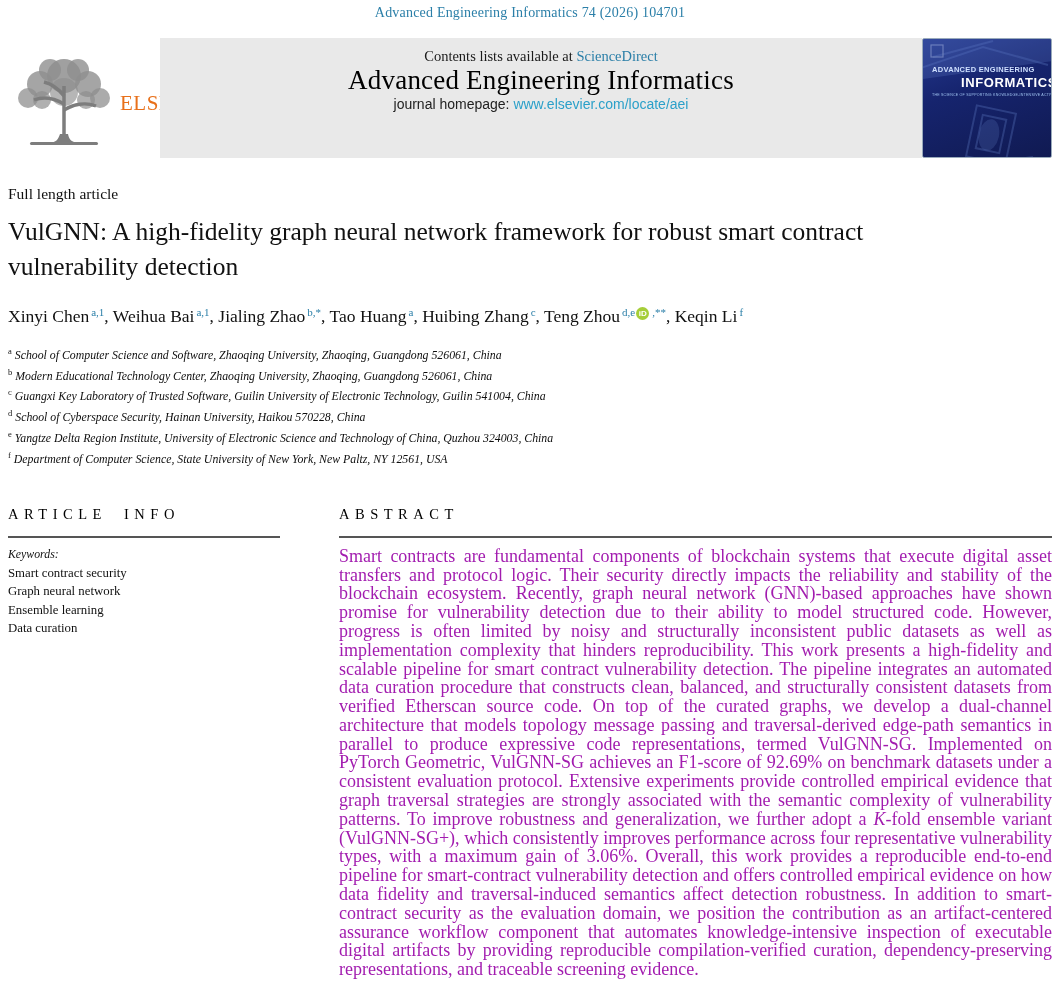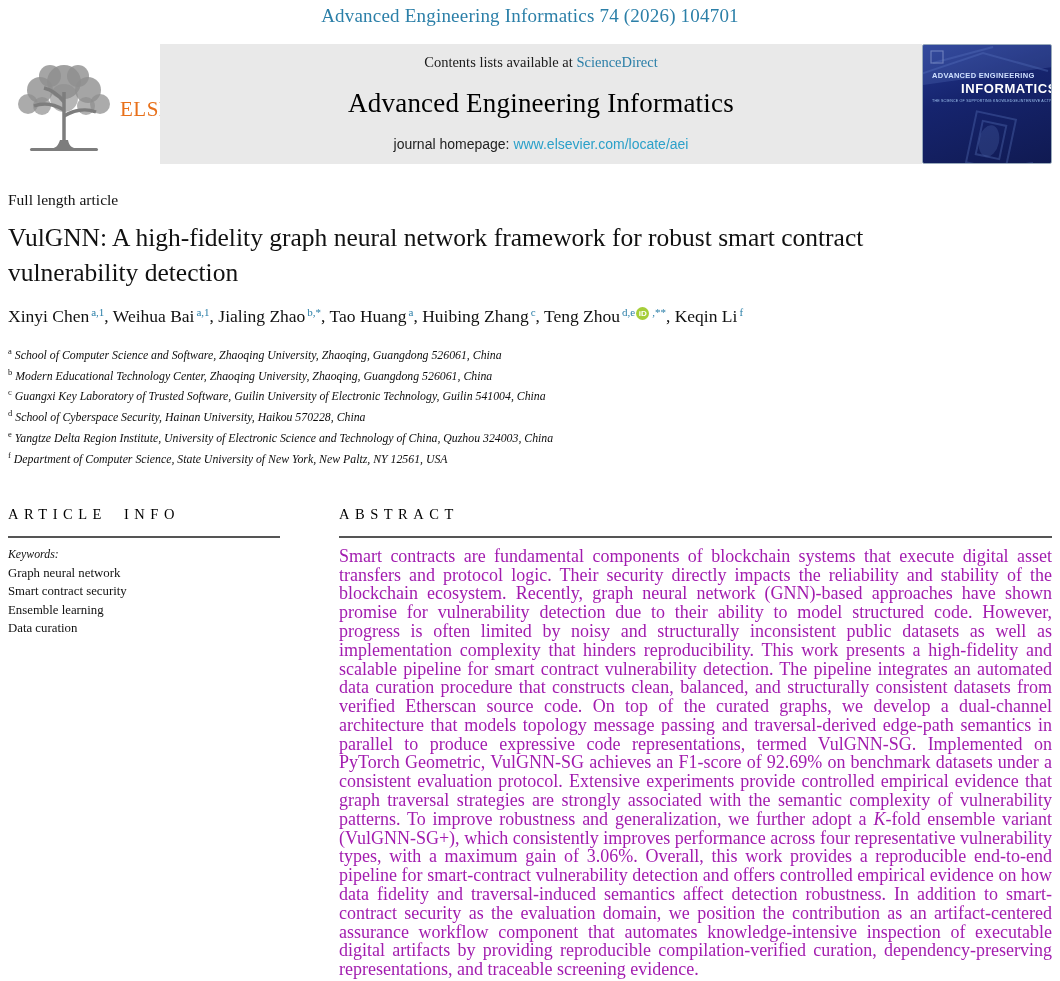--- a/index.html
+++ b/index.html
@@ -4,50 +4,50 @@
 <style>
   * { margin:0; padding:0; box-sizing:border-box; }
   html,body { background:#fff; }
   body {
     width:1060px; height:981px; overflow:hidden;
     font-family:"Liberation Serif", serif; color:#111;
   }
   .page { width:1060px; height:981px; padding:0 8px; position:relative; display:flex; flex-direction:column; }
 
   
-  .citation { text-align:center; margin-top:5px; font-size:19px; color:#2b7fa8; letter-spacing:.2px; }
+  .citation { text-align:center; margin-top:5px; font-size:14px; color:#2b7fa8; letter-spacing:.2px; }
 
   .top-rule { height:2px; background:#4a4a4a; margin:13px -8px 0 -8px; }
 
   
   .header-row { display:flex; margin-top:4px; height:150px; align-items:stretch; }
   .logo-col { width:148px; display:flex; align-items:center; justify-content:flex-start; padding-top:8px; }
   .logo-col svg { display:block; }
   .elsevier-word { font-family:"Liberation Serif", serif; color:#e8701a; font-size:21px; letter-spacing:.5px; margin-top:2px; }
 
-  .gray-box { flex:1; background:#e9e9e9; margin-left:4px; text-align:center; padding:10px 10px 12px 10px; display:flex; flex-direction:column; justify-content:space-between; }
+  .gray-box { flex:1; background:#e9e9e9; margin-left:4px; text-align:center; padding:10px 10px 12px 10px; display:flex; flex-direction:column; justify-content:flex-start; }
   .contents-line { font-size:14.5px; color:#1a1a1a; }
   .contents-line .link { color:#2b7fa8; }
   .journal-title { font-size:27px; color:#000; font-weight:500; letter-spacing:.2px; }
   .homepage-line { font-family:"Liberation Sans", sans-serif; font-size:14px; color:#222; }
   .homepage-line .link { color:#2ba0c9; }
 
   .cover { width:130px; background:linear-gradient(160deg,#24388f 0%, #16246e 40%, #101a52 100%); border:1px solid #9ab; border-radius:2px; position:relative; overflow:hidden; }
   .cover .machinery { position:absolute; inset:0; opacity:.5; }
   .cover-text { position:relative; padding:26px 7px 0 9px; }
   .cover-t1 { color:#cfe0ff; font-family:"Liberation Sans", sans-serif; font-size:7.5px; font-weight:bold; letter-spacing:.3px; }
   .cover-t2 { color:#ffffff; font-family:"Liberation Sans", sans-serif; font-size:13px; font-weight:bold; letter-spacing:.6px; margin-top:1px;padding-left:29px; }
   .cover-t3 { color:#9fc2ef; font-family:"Liberation Sans", sans-serif; font-size:3.6px; letter-spacing:.2px; margin-top:3px; white-space:nowrap; }
 
   .black-bar { height:9px; background:#0a0a0a; margin:8px -8px 0 -8px; }
 
   
   .article-type { margin-top:19px; font-size:15.5px; }
   .paper-title { margin-top:11px; font-size:25.5px; font-weight:500; line-height:1.38; max-width:895px; }
-  .authors { margin-top:14px; font-size:17.5px; line-height:1.45; max-width:880px; }
+  .authors { margin-top:20px; font-size:17.5px; line-height:1.45; max-width:880px; }
   .authors sup { font-size:11px; color:#2b7fa8; margin-left:2px; }
   .orcid-badge { display:inline-block; width:13px; height:13px; border-radius:50%; background:#a6ce39; color:#fff;
     font-family:"Liberation Sans", sans-serif; font-size:8px; font-weight:bold; line-height:13px; text-align:center;
     vertical-align:super; margin:0 1px; }
   .affiliations { margin-top:13px; font-style:italic; font-size:11.8px; line-height:16.9px; color:#0d0d0d; }
   .affiliations sup { font-size:8.5px; color:#111; margin-right:3px; font-style:normal; }
 
   .section-rule { height:2px; background:#3c3c3c; margin-top:15px; }
 
   
@@ -180,23 +180,23 @@
   <div class="section-rule"></div>
 
   <div class="info-grid">
 
     <div class="left-col">
       <div class="col-head">ARTICLE INFO</div>
       <div class="head-rule"></div>
       <div class="kw-label">Keywords:</div>
       <div class="keywords">
 
+          <div>Smart contract security</div>
+
           <div>Graph neural network</div>
-
-          <div>Smart contract security</div>
 
           <div>Ensemble learning</div>
 
           <div>Data curation</div>
         </div>
     </div>
 
     <div class="right-col">
       <div class="col-head">ABSTRACT</div>
       <div class="head-rule"></div>

